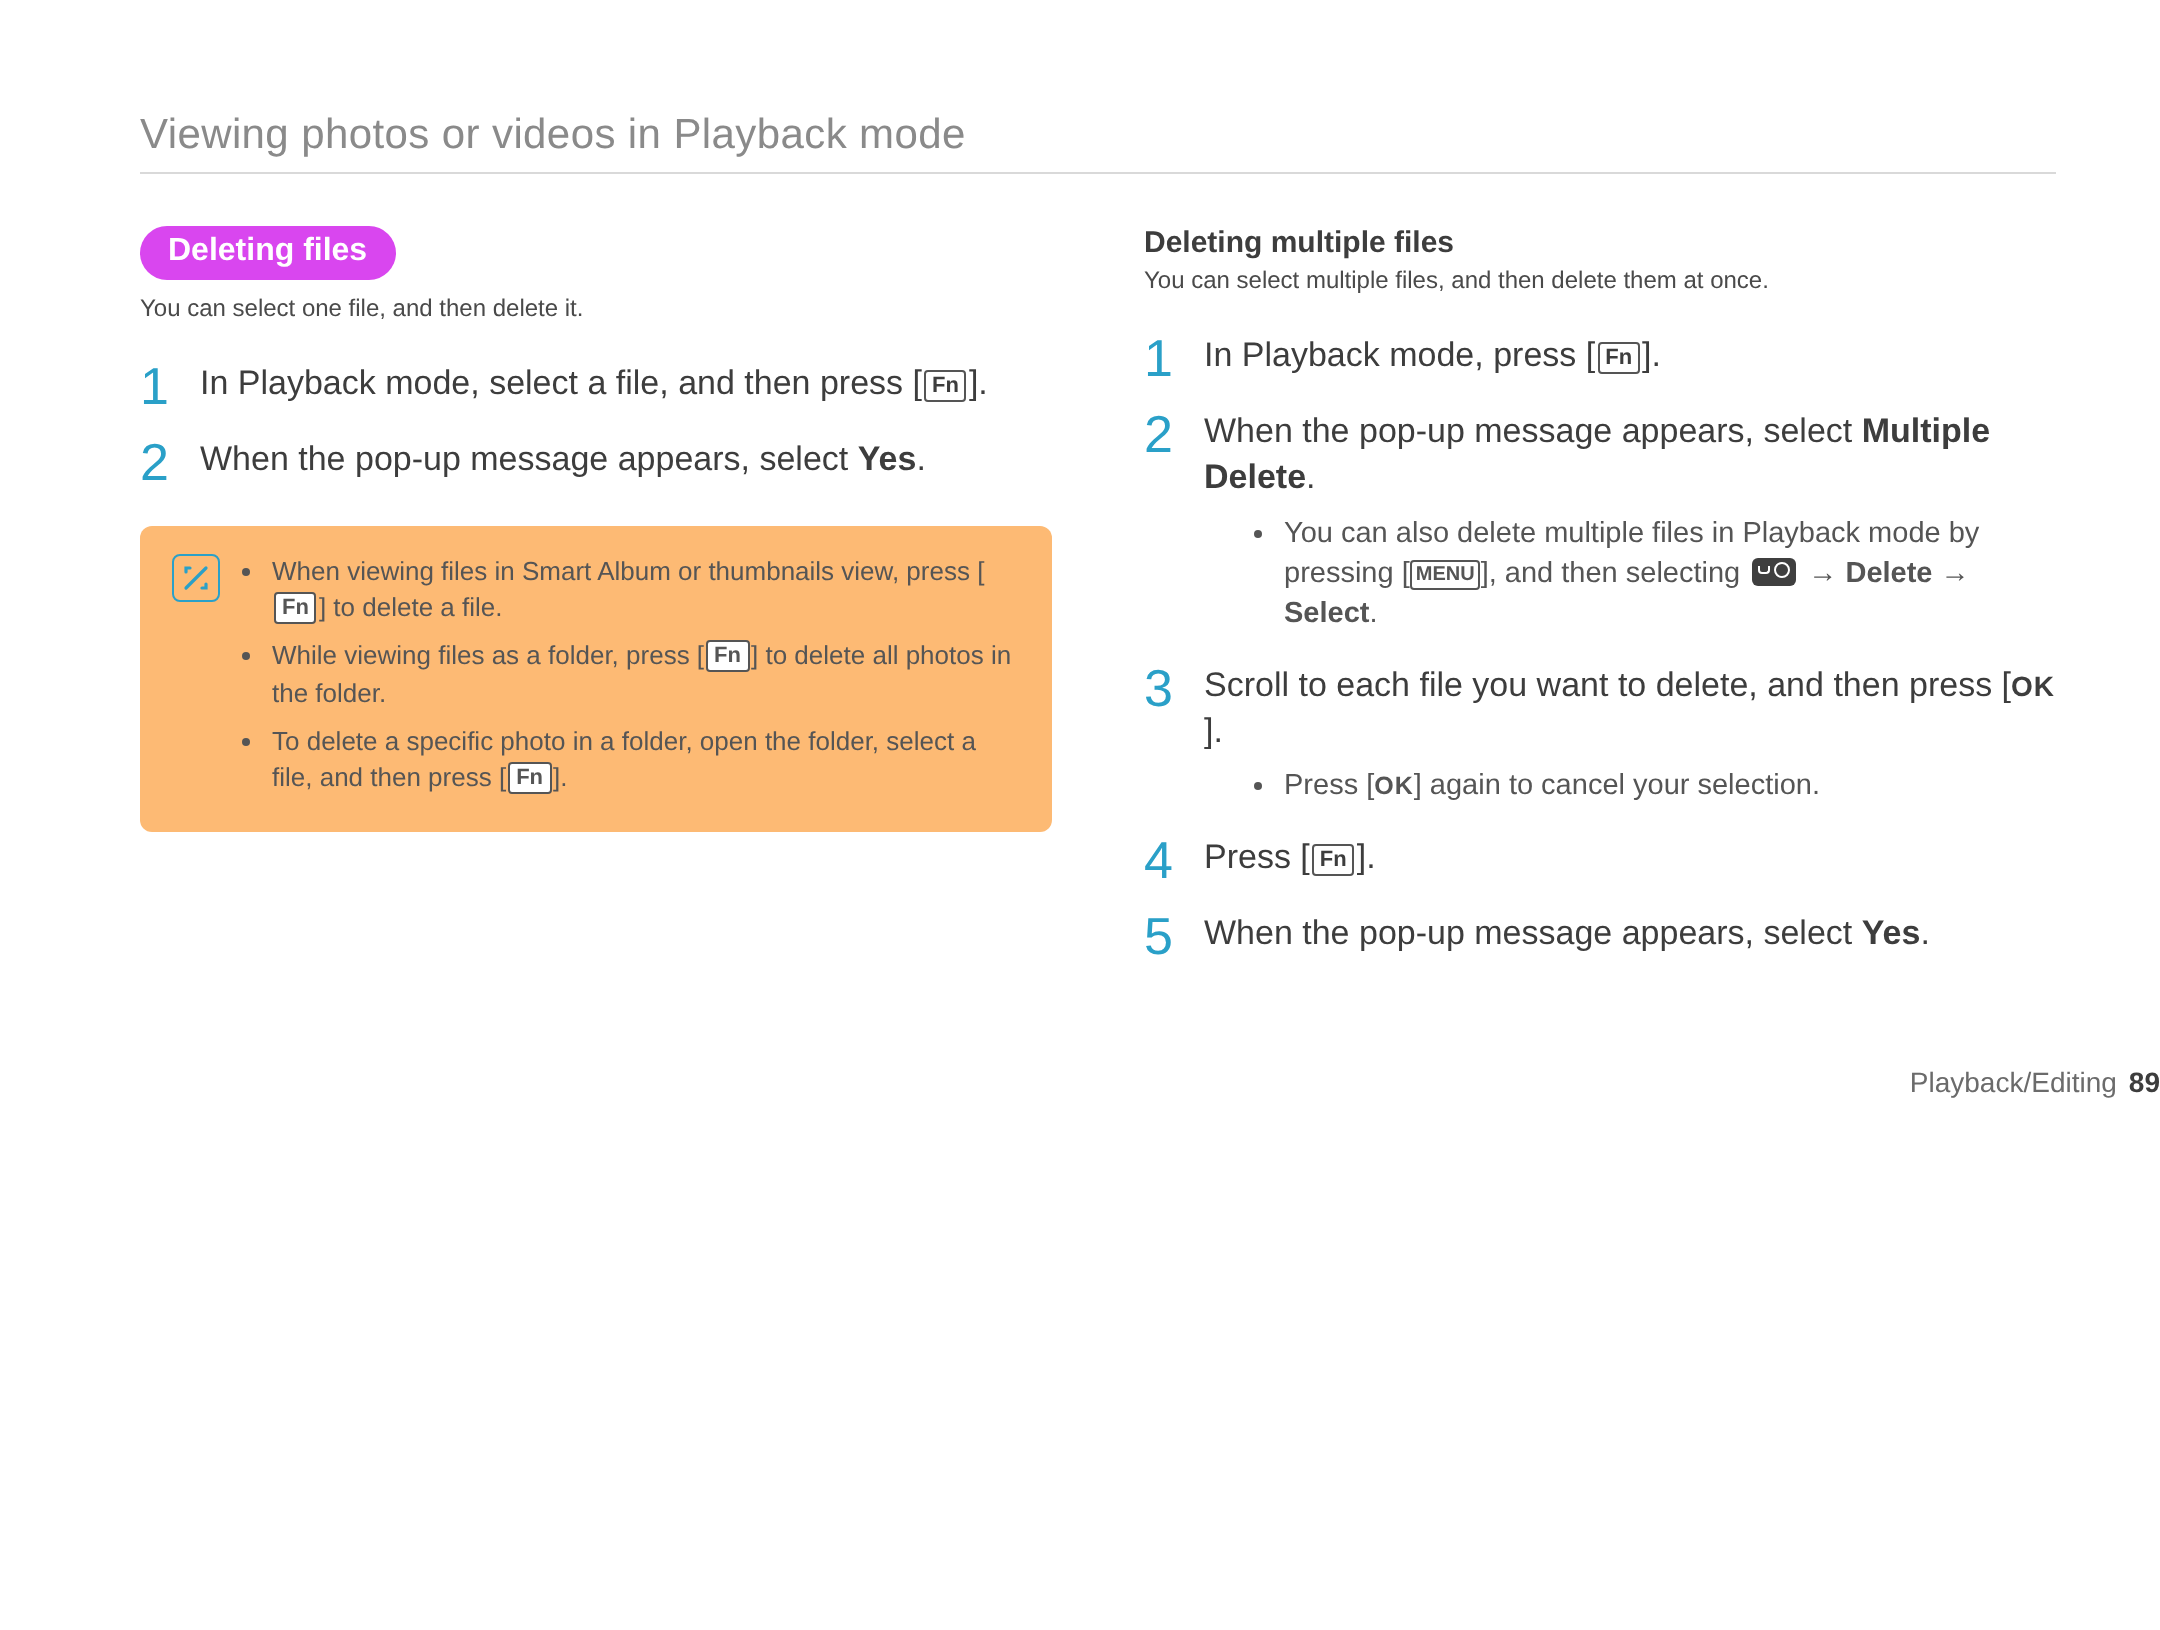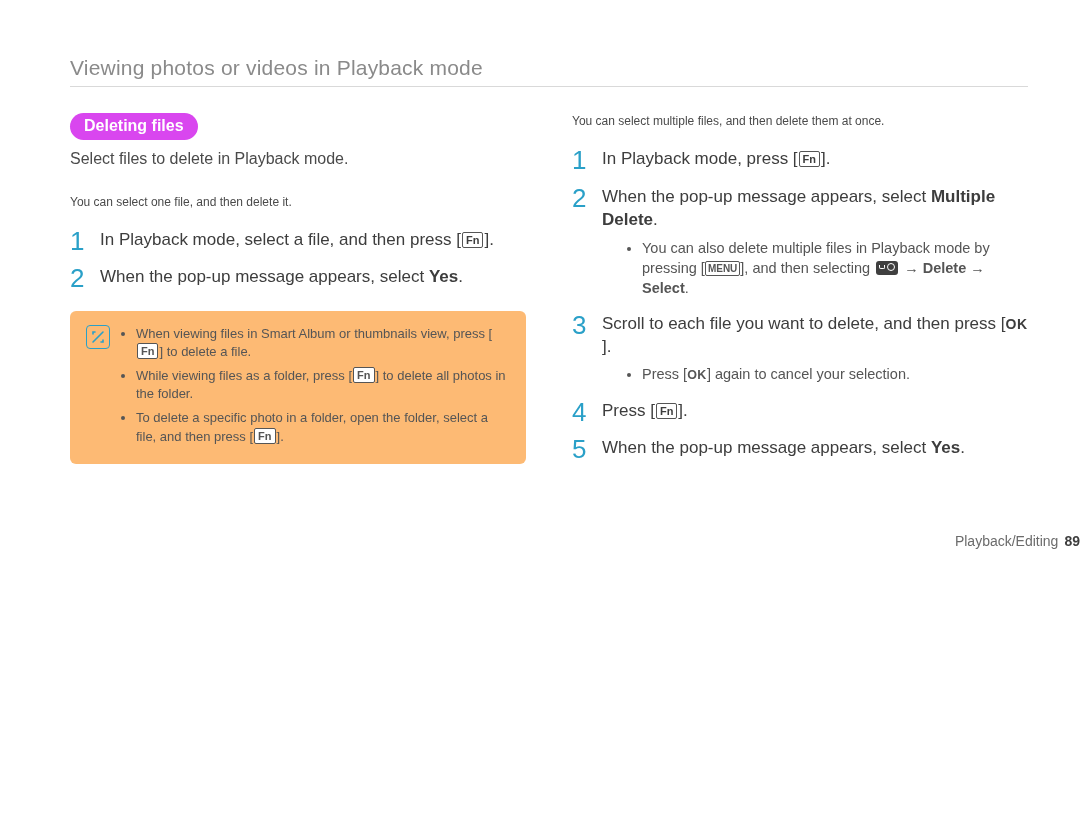--- a/index.html
+++ b/index.html
@@ -219,21 +219,20 @@
 
 <div class="page">
 
   <div class="header">Viewing photos or videos in Playback mode</div>
 
   <div class="columns">
 
     <div class="col">
 
       <div class="pill">Deleting files</div>
-      <div class="intro">Select files to delete in Playback mode.</div>
 
       <div class="subtext">You can select one file, and then delete it.</div>
 
       <ol class="steps">
         <li>
           <span>In Playback mode, select a file, and then press [</span><span class="key">Fn</span><span>].</span>
         </li>
         <li>
           <span>When the pop-up message appears, select </span><strong>Yes</strong><span>.</span>
         </li>
@@ -257,20 +256,21 @@
           <li>
             <span>To delete a specific photo in a folder, open the folder, select a file, and then press [</span><span class="key">Fn</span><span>].</span>
           </li>
         </ul>
       </div>
 
     </div>
 
     <div class="col">
 
+      <div class="subhead">Deleting multiple files</div>
       <div class="subtext">You can select multiple files, and then delete them at once.</div>
 
       <ol class="steps">
         <li>
           <span>In Playback mode, press [</span><span class="key">Fn</span><span>].</span>
         </li>
         <li>
           <span>When the pop-up message appears, select </span><strong>Multiple Delete</strong><span>.</span>
           <ul class="sub-bullets">
             <li>

